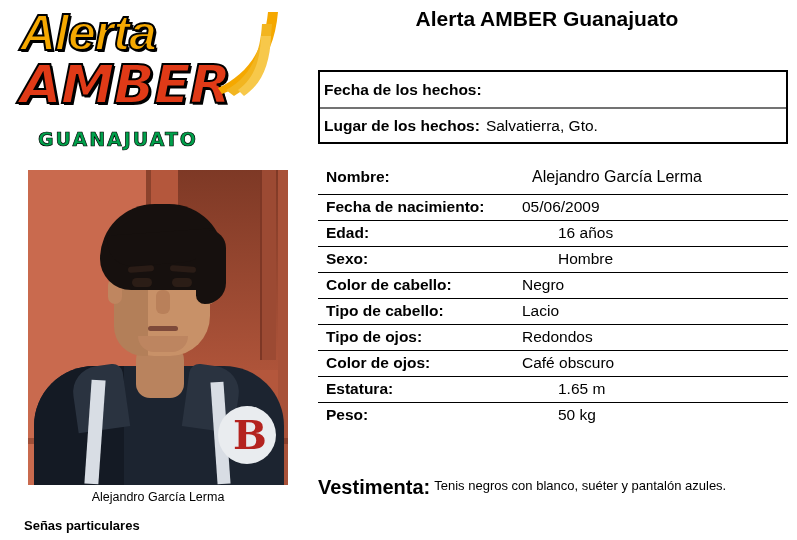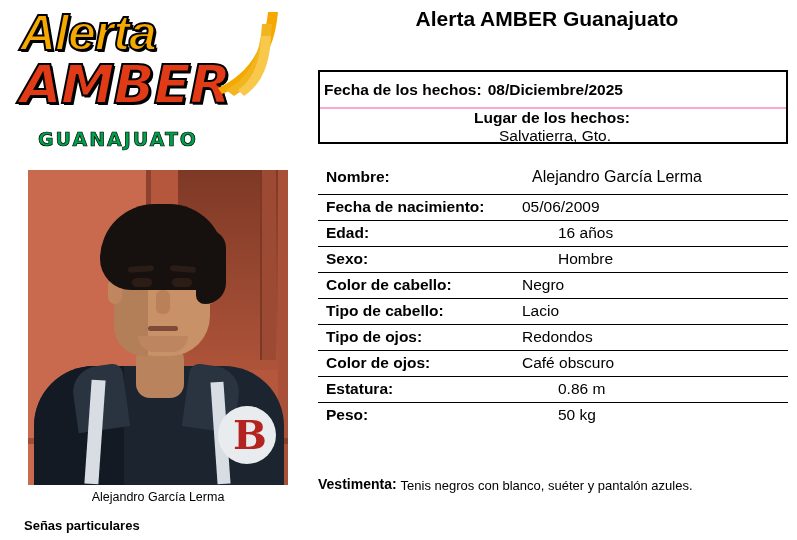--- a/index.html
+++ b/index.html
@@ -160,21 +160,21 @@
     border: 2px solid #000;
   }
   .event-row {
     height: 35px;
     display: flex;
     align-items: center;
     padding-left: 4px;
     font-size: 15.5px;
     color: #000;
   }
-  .event-row + .event-row { border-top: 2px solid #f9a8d4; flex-direction: column; }
+  .event-row + .event-row { border-top: 2px solid #737373; }
   .event-label { font-weight: bold; margin-right: 6px; }
   .event-value { font-weight: normal; }
   .event-row.bold-value .event-value { font-weight: bold; }
 
   
   #details-table {
     position: absolute;
     left: 12px; top: 160px;
     width: 470px;
     border-collapse: collapse;
@@ -187,21 +187,21 @@
     color: #000;
     vertical-align: middle;
   }
   #details-table tr:first-child td { border-top: none; }
   #details-table td.label { width: 180px; font-weight: bold; white-space: nowrap; }
   #details-table td.value { font-weight: normal; padding-left: 24px; white-space: nowrap; }
   #details-table tr.first-row td { height: 34px; }
   #details-table tr.first-row td.value { font-size: 16px; padding-left: 34px; }
   #details-table tr.last-row td { border-bottom: none; }
   .value-center { padding-left: 60px !important; }
-  .vest-label { font-weight: bold; font-size: 14px; }
+  .vest-label { font-weight: bold; font-size: 20px; }
   .vest-value { font-size: 13px; font-weight: normal; line-height: 1.2; }
   #vestimenta-row {
     position: absolute;
     left: 12px; top: 476px;
     width: 470px;
     display: flex;
     align-items: flex-start;
     color: #000;
   }
   #vestimenta-row .vest-value { padding-left: 4px; padding-top: 2px; }
@@ -266,21 +266,20 @@
 
   <div id="right-col">
 
     <div id="report-title">
       <div>Alerta AMBER Guanajuato</div>
     </div>
 
     <div id="event-box">
       <div class="event-row bold-value">
         <span class="event-label">Fecha de los hechos:</span>
-        <span class="event-value">08/Diciembre/2025</span>
       </div>
       <div class="event-row">
         <span class="event-label">Lugar de los hechos:</span>
         <span class="event-value">Salvatierra, Gto.</span>
       </div>
     </div>
 
     <table id="details-table">
       <tbody>
           <tr class="first-row">
@@ -310,21 +309,21 @@
       <tr>
         <td class="label">Tipo de ojos:</td>
         <td class="value">Redondos</td>
       </tr>
       <tr>
         <td class="label">Color de ojos:</td>
         <td class="value">Café obscuro</td>
       </tr>
       <tr>
         <td class="label">Estatura:</td>
-        <td class="value value-center">0.86 m</td>
+        <td class="value value-center">1.65 m</td>
       </tr>
       <tr class="last-row">
         <td class="label">Peso:</td>
         <td class="value value-center">50 kg</td>
       </tr>
     </tbody>
       </table>
 
     <div id="vestimenta-row">
       <span class="vest-label">Vestimenta:</span>

